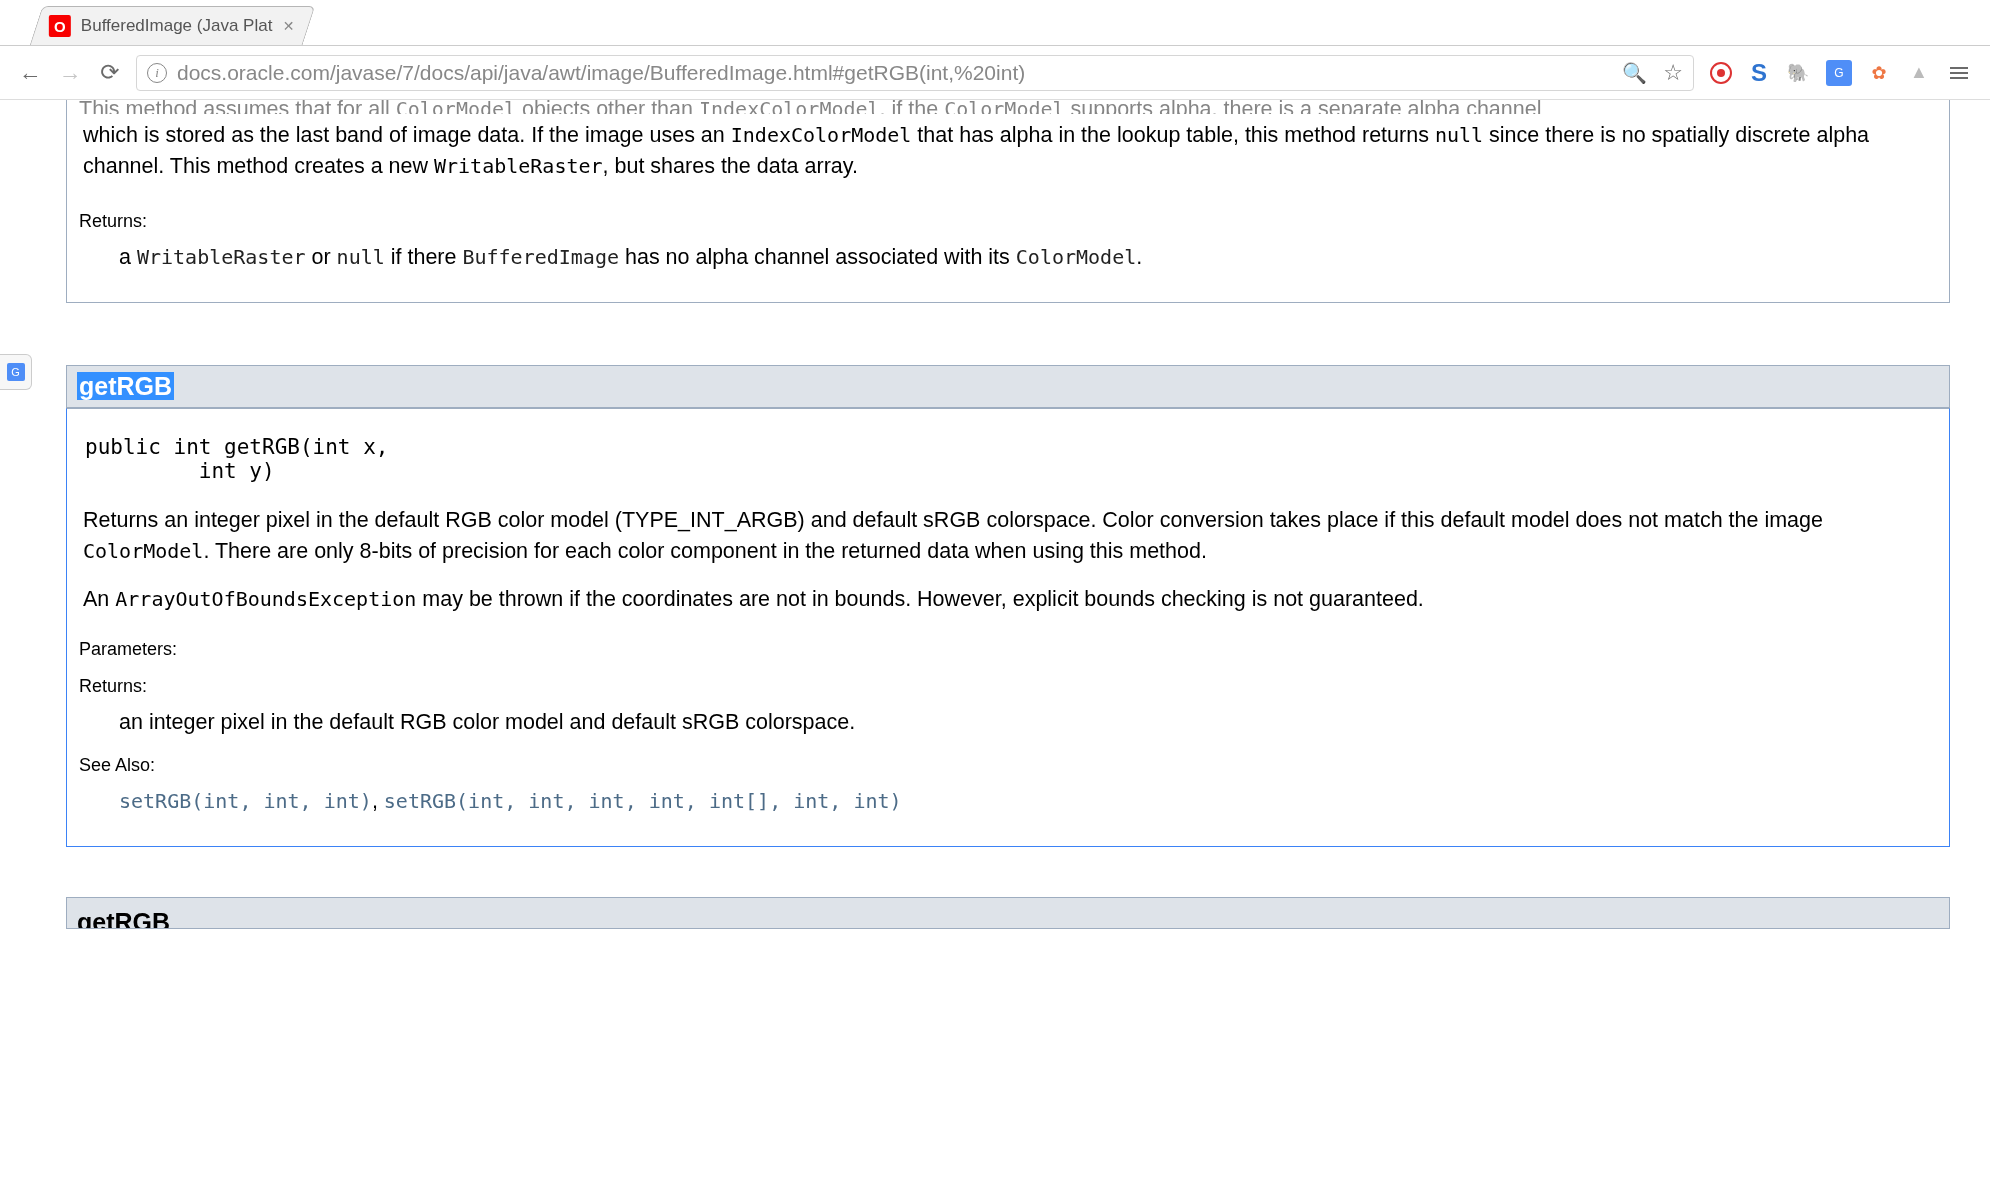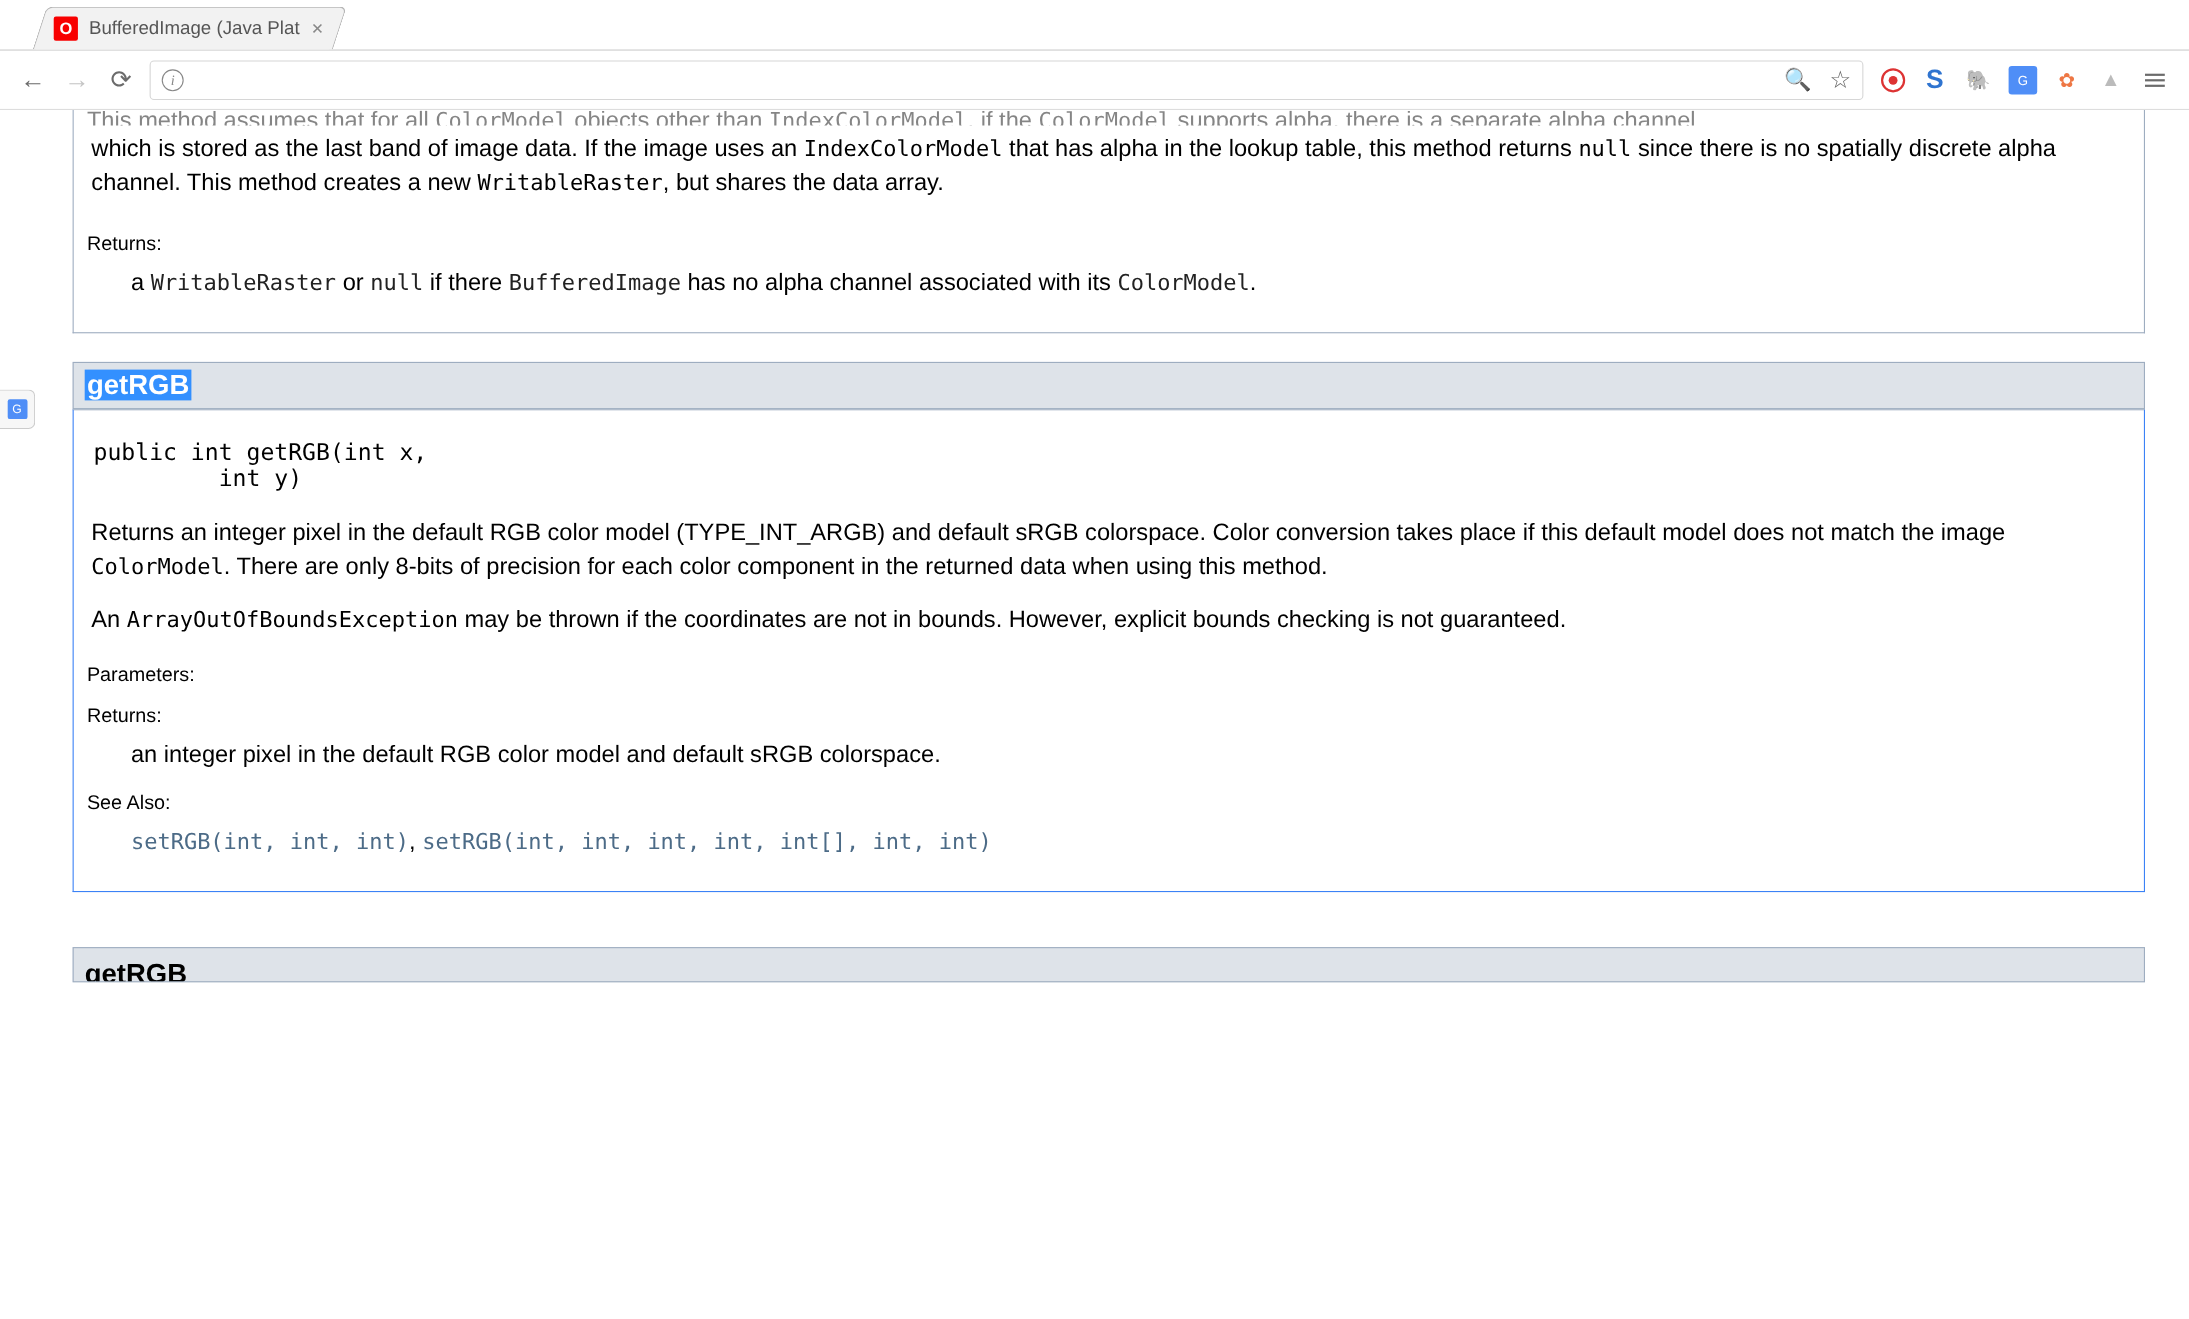--- a/index.html
+++ b/index.html
@@ -175,21 +175,21 @@
       line-height: 1.4;
     }
     .dd .code { color: #222; }
     .link { color: #4c6b87; }
     .link .code { color: #4c6b87; }
 
     .top-partial {
       border: 1px solid #9eadc0;
       border-top: none;
       padding: 0 12px 18px 12px;
-      margin-bottom: 26px;
+      margin-bottom: 62px;
     }
     .top-partial .desc-cut {
       font-size: 21.5px;
       color: #222;
       line-height: 1.42;
       position: relative;
       top: -6px;
       overflow: hidden;
     }
     .peek-header {
@@ -212,20 +212,21 @@
       <span class="tab-close">✕</span>
     </div>
   </div>
 
   <div class="nav-bar">
     <div class="nav-btn">←</div>
     <div class="nav-btn disabled">→</div>
     <div class="nav-btn">⟳</div>
     <div class="url-bar">
       <div class="info-icon">i</div>
+      <span class="url-text">docs.oracle.com/javase/7/docs/api/java/awt/image/BufferedImage.html#getRGB(int,%20int)</span>
       <div style="flex:1"></div>
       <div class="url-right">
         <span style="color:#666;font-size:20px;">🔍</span>
         <span style="color:#666;font-size:22px;">☆</span>
       </div>
     </div>
     <div class="ext-icons">
       <div class="ext-icon" style="border:2px solid #d33;border-radius:50%;width:22px;height:22px;">
         <div style="width:8px;height:8px;border-radius:50%;background:#d33"></div>
       </div>

